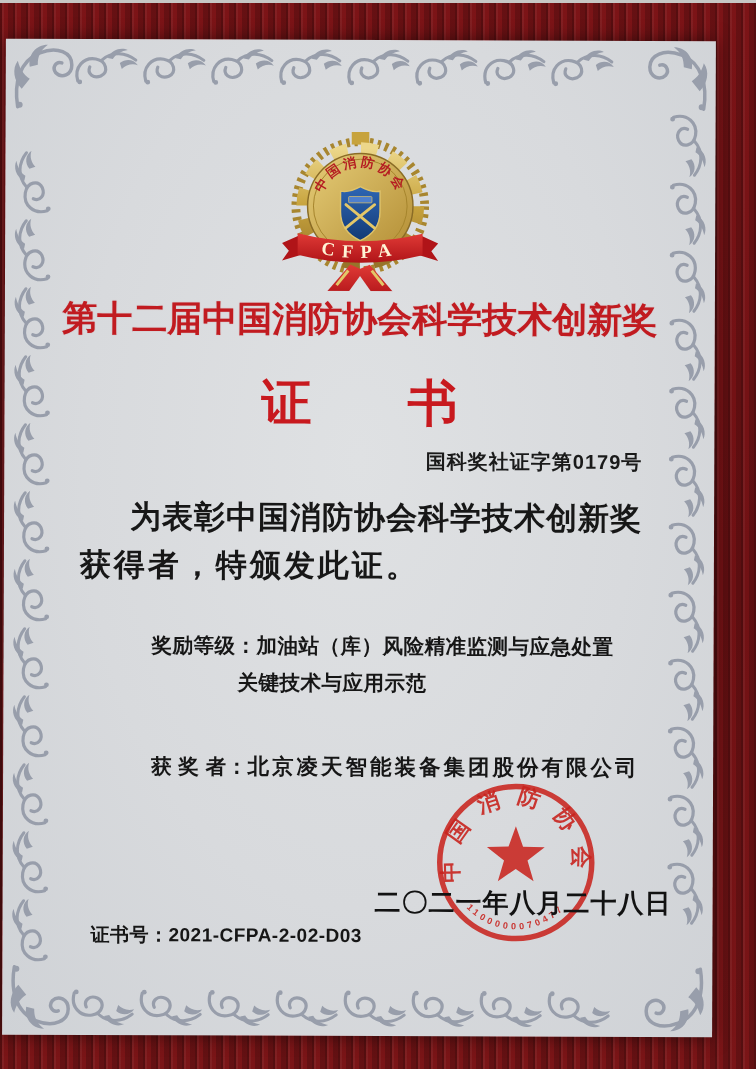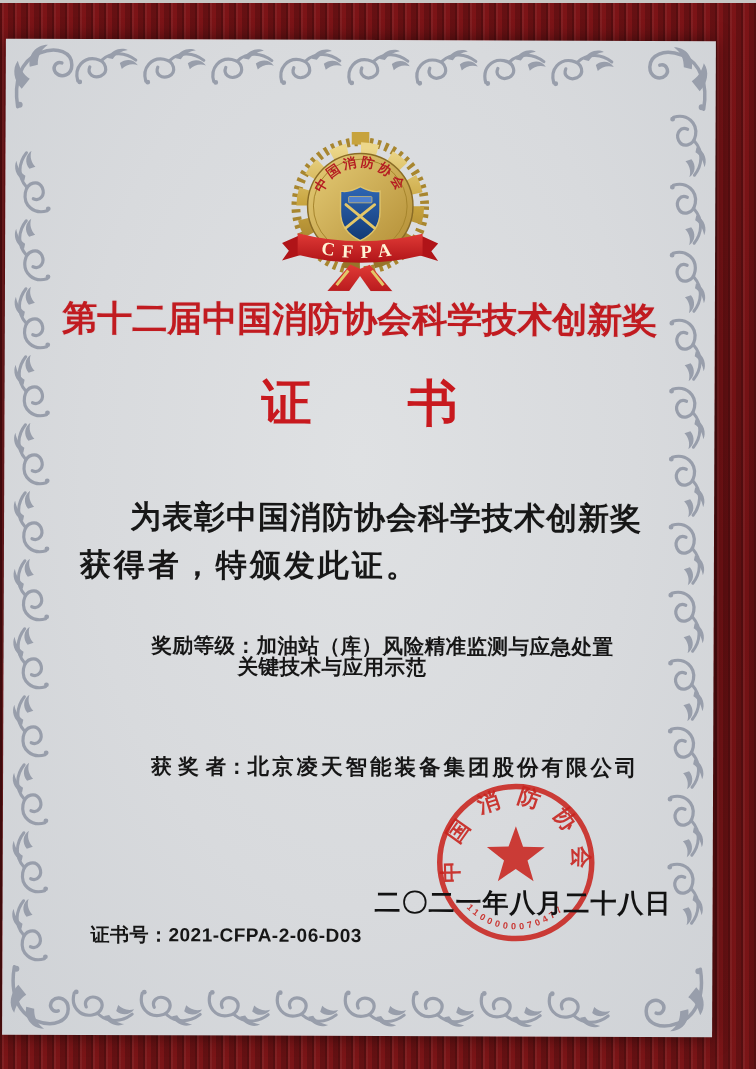--- a/index.html
+++ b/index.html
@@ -50,21 +50,21 @@
     font-size:20px;font-weight:bold;color:#1a1a1a;letter-spacing:1px;
   }
   .body-line{
     font-family:"Liberation Serif", serif;
     font-weight:600;color:#171717;font-size:31px;white-space:nowrap;
   }
   .body-line-1{left:126px;top:457px;letter-spacing:1px;}
   .body-line-2{left:76px;top:505px;letter-spacing:3px;}
   .field-row{white-space:nowrap;font-size:20.5px;font-weight:bold;color:#161616;letter-spacing:.5px;}
   .row-project{left:148px;top:592px;}
-  .row-project2{left:234px;top:613px;}
+  .row-project2{left:234px;top:629px;}
   .row-grade{left:148px;top:667px;}
   .row-awardee{left:148px;top:712px;}
   .field-value-wide{letter-spacing:3px;font-size:21.5px;}
   .seal{left:427px;top:736px;width:172px;height:172px;z-index:2;}
   .issue-date{
     left:372px;top:845px;z-index:3;
     font-family:"Liberation Serif", serif;
     font-size:26px;font-weight:bold;color:#121212;letter-spacing:1px;white-space:nowrap;
   }
   .cert-no{
@@ -201,20 +201,21 @@
         <text font-size="19" font-weight="bold" fill="#fff4d6" letter-spacing="8" font-family="Liberation Serif, serif">
           <textPath href="#bandPath" startOffset="50%" text-anchor="middle">CFPA</textPath>
         </text>
       </g>
     </svg>
 
     <div class="abs award-title">第十二届中国消防协会科学技术创新奖</div>
 
     <div class="abs doc-type">证 书</div>
 
+    <div class="abs issue-no">国科奖社证字第0179号</div>
 
     <div class="abs body-line body-line-1">为表彰中国消防协会科学技术创新奖</div>
     <div class="abs body-line body-line-2">获得者，特颁发此证。</div>
 
     <div class="abs field-row row-project">
       <span>奖励等级：</span><span>加油站（库）风险精准监测与应急处置</span>
     </div>
     <div class="abs field-row row-project2">关键技术与应用示范</div>
 
 
@@ -231,17 +232,17 @@
       </text>
       <path id="sealCodeArc" d="M -52 42 A 67 67 0 0 0 52 42" fill="none"></path>
       <text font-size="9" font-weight="bold" fill="#c8241f" opacity="0.9" letter-spacing="3.5">
         <textPath href="#sealCodeArc" startOffset="50%" text-anchor="middle">1100000070477</textPath>
       </text>
     </svg>
 
     <div class="abs issue-date">二〇二一年八月二十八日</div>
 
     <div class="abs cert-no">
-      <span>证书号：</span><span>2021-CFPA-2-06-D03</span>
+      <span>证书号：</span><span>2021-CFPA-2-02-D03</span>
     </div>
 
   </div>
 </div>
 
 </body></html>

